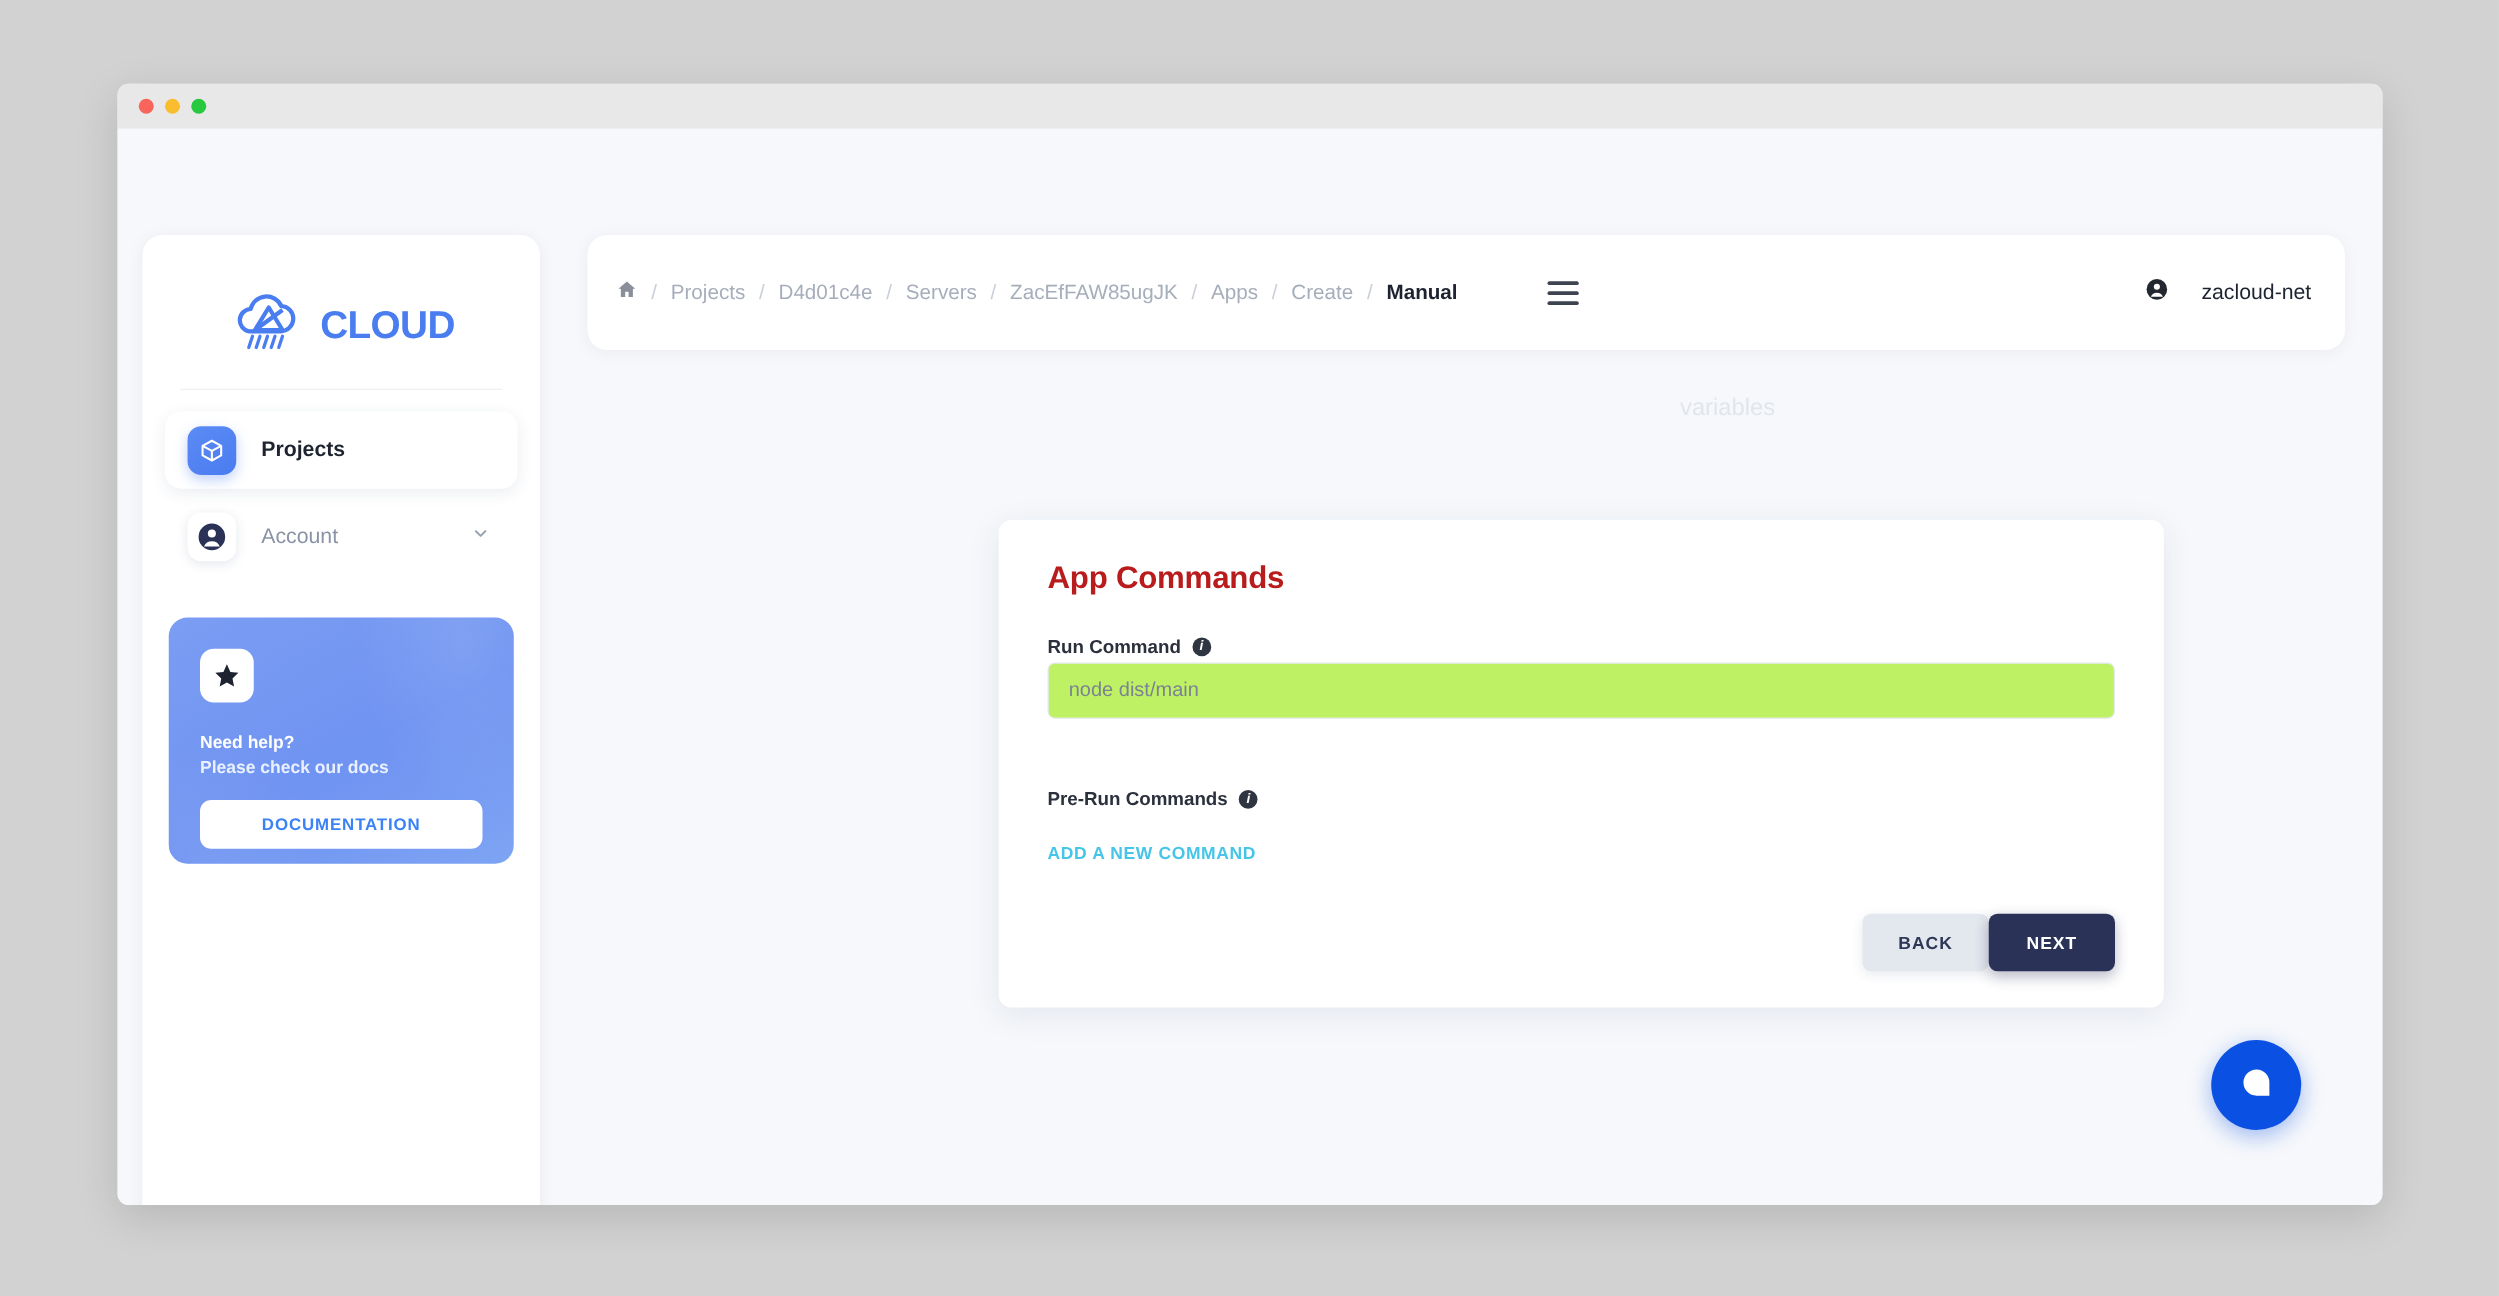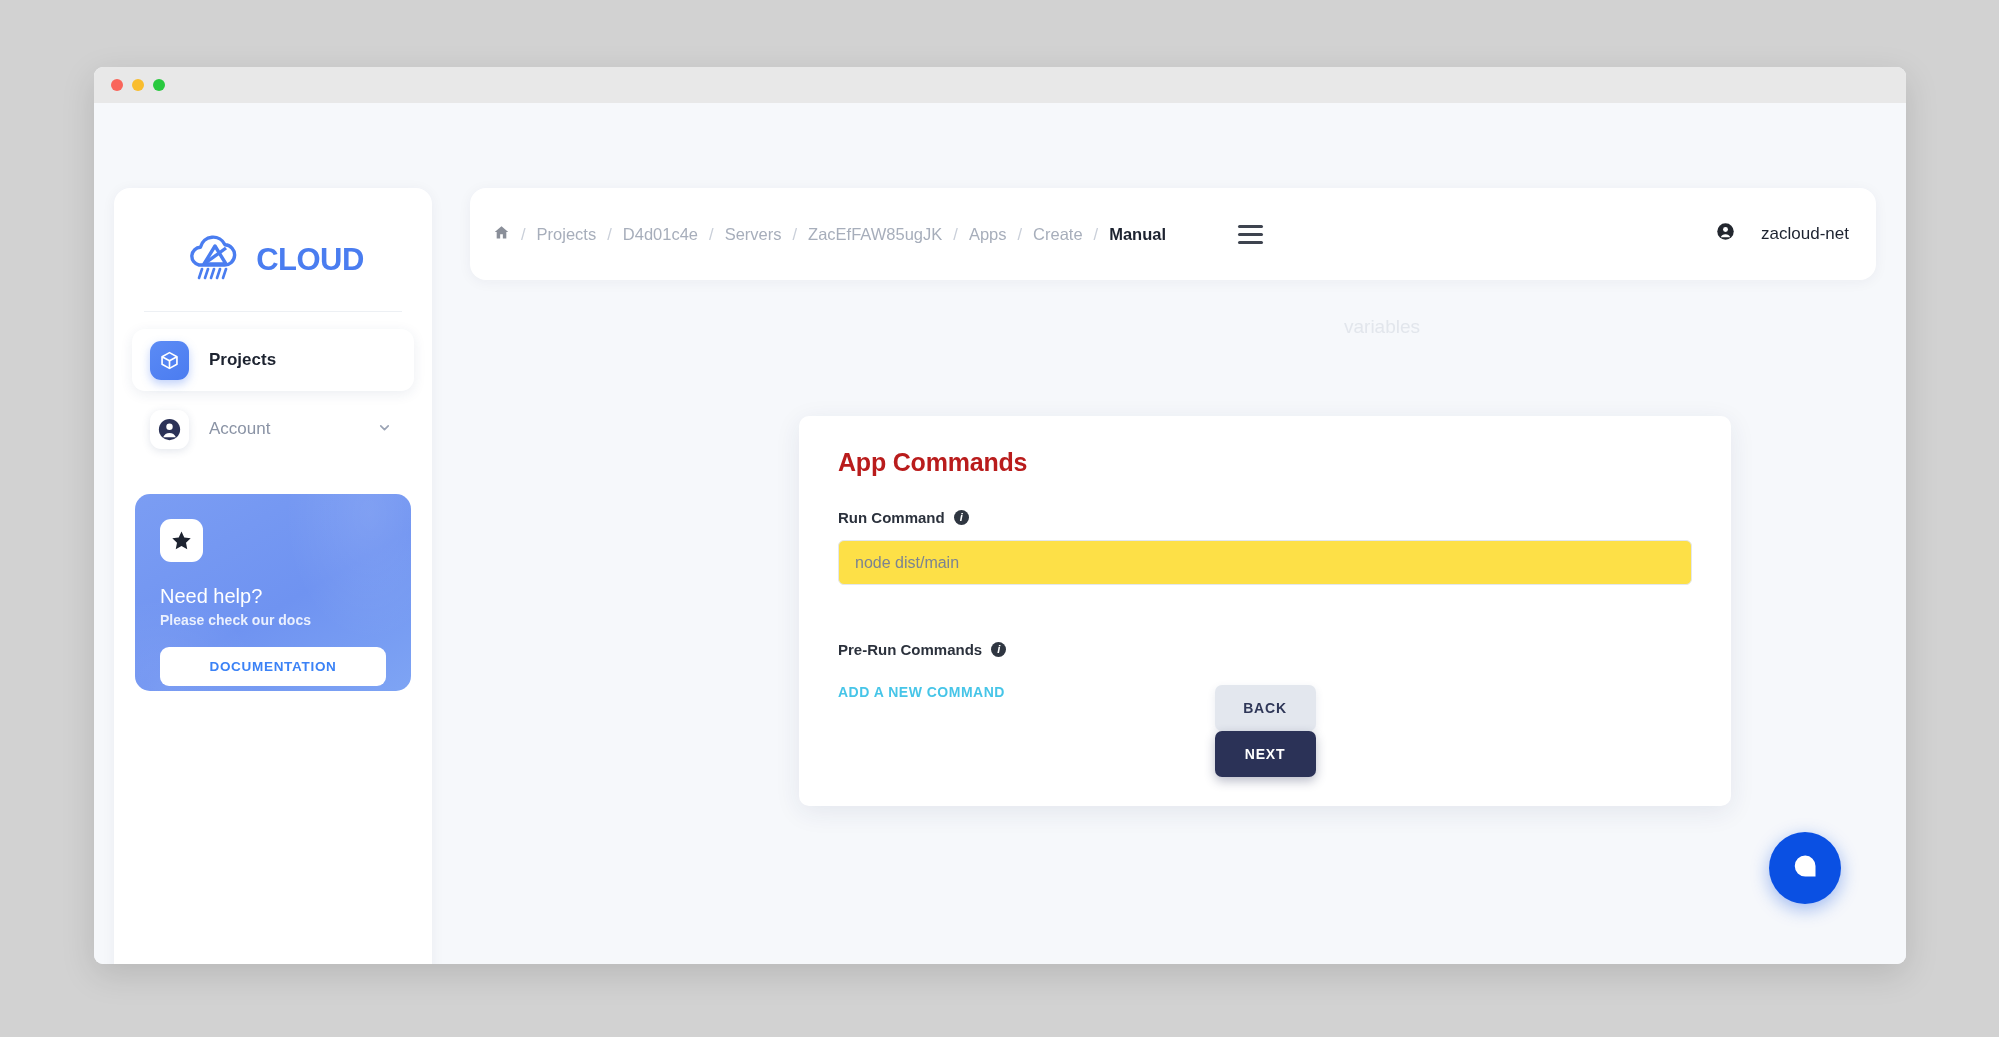--- a/index.html
+++ b/index.html
@@ -116,21 +116,21 @@
   #help-star {
     width: 43px; height: 43px;
     background: #fff;
     border-radius: 11px;
     display: flex; align-items: center; justify-content: center;
     position: relative; z-index: 1;
   }
   #help-title {
     position: relative; z-index: 1;
     margin-top: 23px;
-    color: #fff; font-size: 20px; font-weight: 400;
+    color: #fff; font-size: 14px; font-weight: 700;
   }
   #help-sub {
     position: relative; z-index: 1;
     margin-top: 4px;
     color: #eaf0fe; font-size: 14px; font-weight: 700;
   }
   #documentation-button {
     position: relative; z-index: 1;
     margin-top: 19px;
     width: 100%; height: 39px;
@@ -203,44 +203,44 @@
   #run-command-label { margin-top: 32px; }
   #pre-run-label { margin-top: 56px; }
   .info-icon {
     width: 15px; height: 15px; border-radius: 50%;
     background: #2f3641; color: #fff;
     font-size: 11px; font-weight: 700; font-style: italic;
     display: flex; align-items: center; justify-content: center;
     line-height: 1;
   }
   #run-command-input {
-    margin-top: 14px;
+    margin-top: 4px;
     width: 100%; height: 45px;
     border: 1px solid #e3e7ec;
     border-radius: 6px;
     padding: 0 16px;
     font-size: 16px; color: #6d7585;
     font-family: "Liberation Sans", sans-serif;
-    background: #fde047;
+    background: #bef264;
     outline: none;
   }
   #run-command-input::placeholder { color: #7b8392; }
   #add-command-link {
     display: inline-block;
     margin-top: 26px;
     font-size: 14px; font-weight: 700;
     letter-spacing: .5px;
     color: #46c5e8;
     text-decoration: none;
     cursor: pointer;
   }
   #card-actions {
     position: absolute;
     left: 39px; right: 39px; bottom: 29px;
-    display: flex; align-items: center; justify-content: space-between; flex-direction: column;
+    display: flex; align-items: center; justify-content: flex-end;
   }
   #back-button {
     width: 101px; height: 46px;
     background: #e3e7ee; border: none;
     border-radius: 7px;
     color: #2f3758; font-size: 14px; font-weight: 700;
     letter-spacing: .8px;
     cursor: pointer;
     box-shadow: 0 3px 9px rgba(40,60,110,.10);
     font-family: "Liberation Sans", sans-serif;

